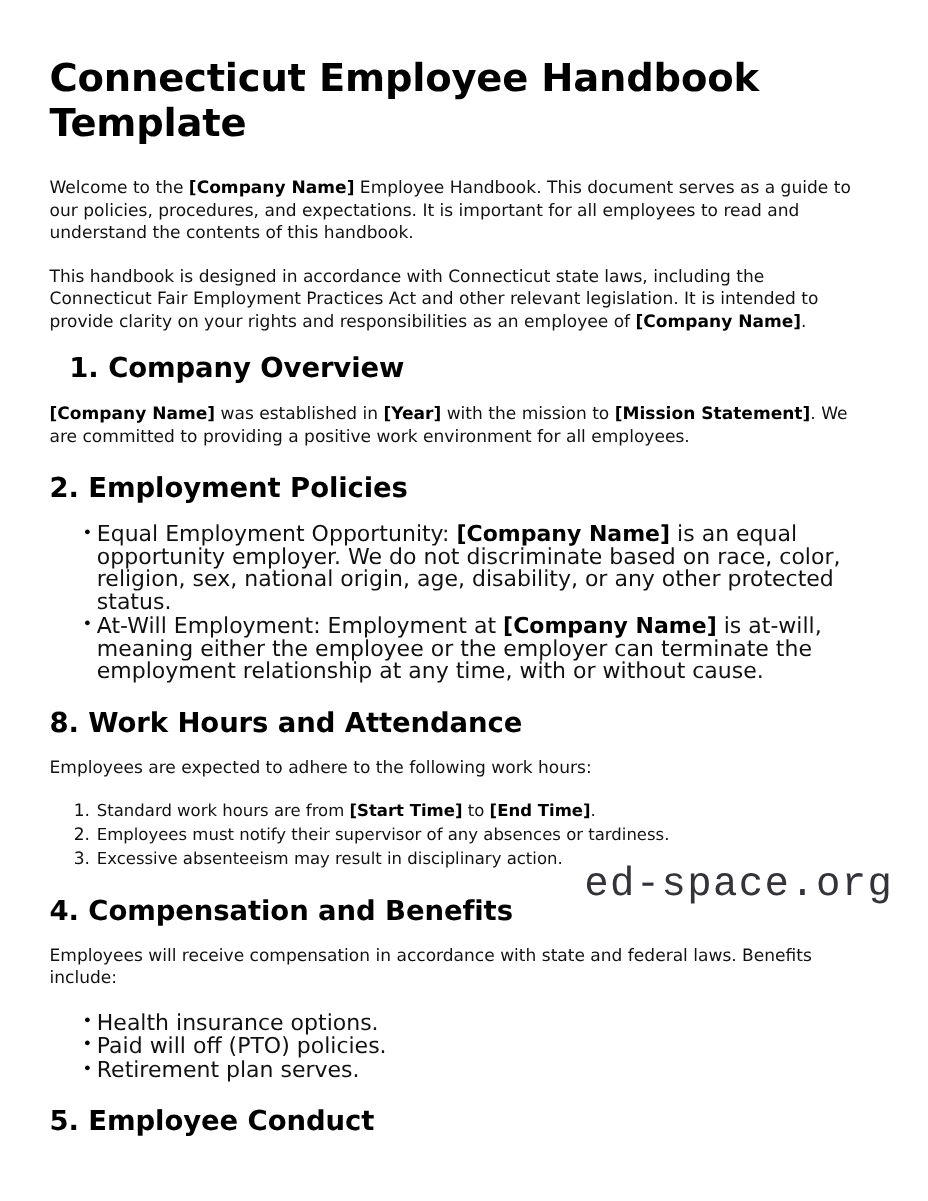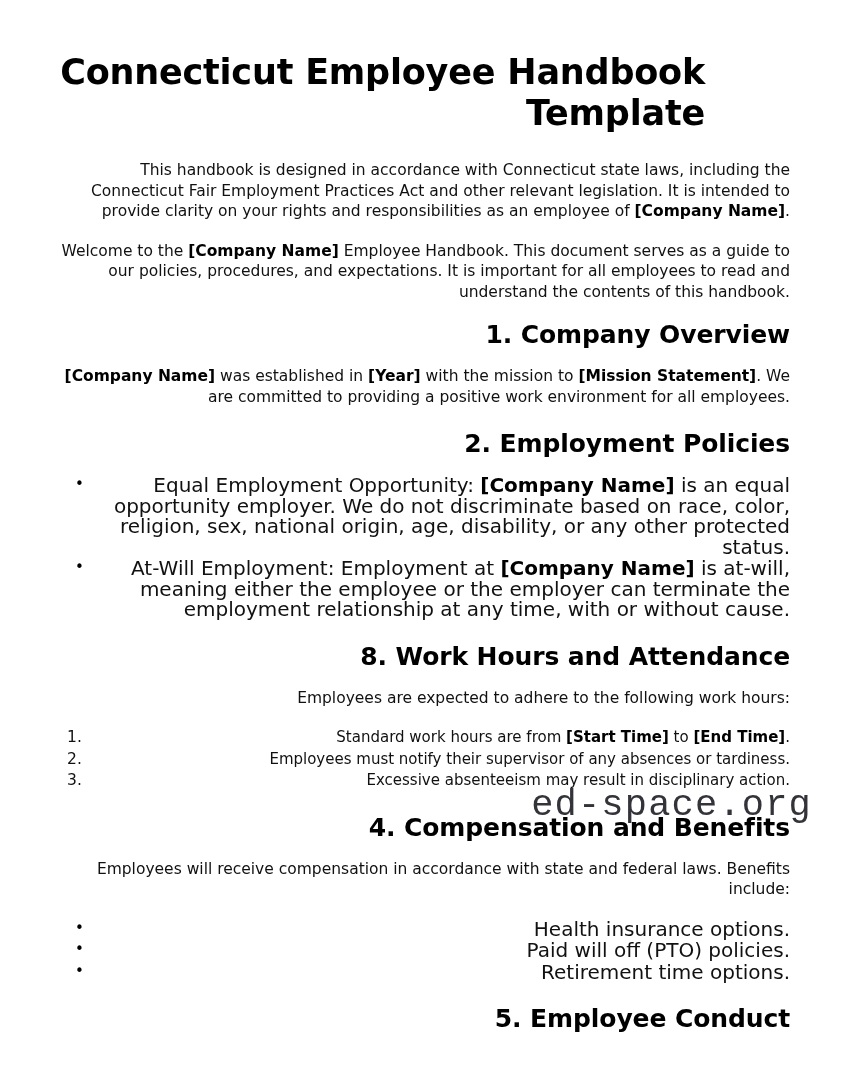--- a/index.html
+++ b/index.html
@@ -17,21 +17,20 @@
     -webkit-font-smoothing: antialiased;
   }
 
   .page {
     position: relative;
     width: 844px;
     height: 844px;
     background: #ffffff;
     box-sizing: border-box;
     padding: 52px 54px 0 45px;
-    text-align: right;
   }
 
   
   .doc-title {
     font-size: 35px;
     font-weight: bold;
     line-height: 41px;
     letter-spacing: -0.2px;
     margin: 0 0 26px 0;
     max-width: 660px;
@@ -125,22 +124,22 @@
   }
 </style>
 </head>
 <body>
 
 <div class="page">
 
   <h1 class="doc-title">Connecticut Employee Handbook Template</h1>
 
   <div id="intro-block">
+      <p class="para"><span>Welcome to the </span><b>[Company Name]</b><span> Employee Handbook. This document serves as a guide to our policies, procedures, and expectations. It is important for all employees to read and understand the contents of this handbook.</span></p>
       <p class="para"><span>This handbook is designed in accordance with Connecticut state laws, including the Connecticut Fair Employment Practices Act and other relevant legislation. It is intended to provide clarity on your rights and responsibilities as an employee of </span><b>[Company Name]</b><span>.</span></p>
-      <p class="para"><span>Welcome to the </span><b>[Company Name]</b><span> Employee Handbook. This document serves as a guide to our policies, procedures, and expectations. It is important for all employees to read and understand the contents of this handbook.</span></p>
     </div>
 
   <div id="sections-container">
       <h2 class="sec-heading tight-top">1. Company Overview</h2>
       <p class="para"><b>[Company Name]</b><span> was established in </span><b>[Year]</b><span> with the mission to </span><b>[Mission Statement]</b><span>. We are committed to providing a positive work environment for all employees.</span></p>
       <h2 class="sec-heading">2. Employment Policies</h2>
       <ul class="bullets list-block">
         <li><span class="li-text"><span>Equal Employment Opportunity: </span><b>[Company Name]</b><span> is an equal opportunity employer. We do not discriminate based on race, color, religion, sex, national origin, age, disability, or any other protected status.</span></span></li>
         <li><span class="li-text"><span>At-Will Employment: Employment at </span><b>[Company Name]</b><span> is at-will, meaning either the employee or the employer can terminate the employment relationship at any time, with or without cause.</span></span></li>
       </ul>
@@ -149,20 +148,20 @@
       <ol class="numbers list-block">
         <li><span class="li-text"><span>Standard work hours are from </span><b>[Start Time]</b><span> to </span><b>[End Time]</b><span>.</span></span></li>
         <li><span class="li-text"><span>Employees must notify their supervisor of any absences or tardiness.</span></span></li>
         <li><span class="li-text"><span>Excessive absenteeism may result in disciplinary action.</span></span></li>
       </ol>
       <h2 class="sec-heading">4. Compensation and Benefits</h2>
       <p class="para"><span>Employees will receive compensation in accordance with state and federal laws. Benefits include:</span></p>
       <ul class="bullets list-block">
         <li><span class="li-text"><span>Health insurance options.</span></span></li>
         <li><span class="li-text"><span>Paid will off (PTO) policies.</span></span></li>
-        <li><span class="li-text"><span>Retirement time options.</span></span></li>
+        <li><span class="li-text"><span>Retirement plan serves.</span></span></li>
       </ul>
       <h2 class="sec-heading">5. Employee Conduct</h2>
     </div>
 
   <div class="watermark">ed-space.org</div>
 
 </div>
 
 </body></html>

